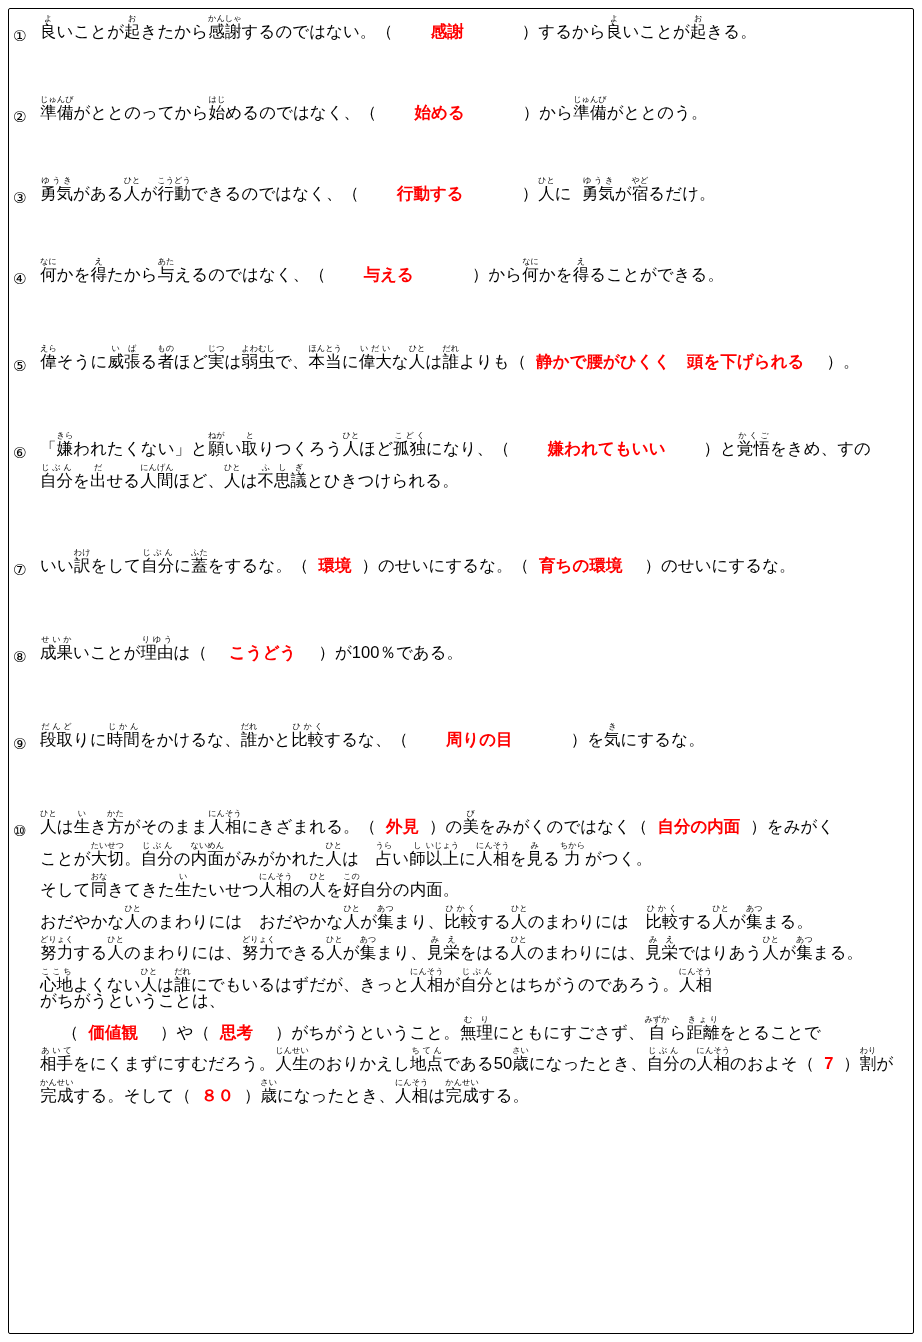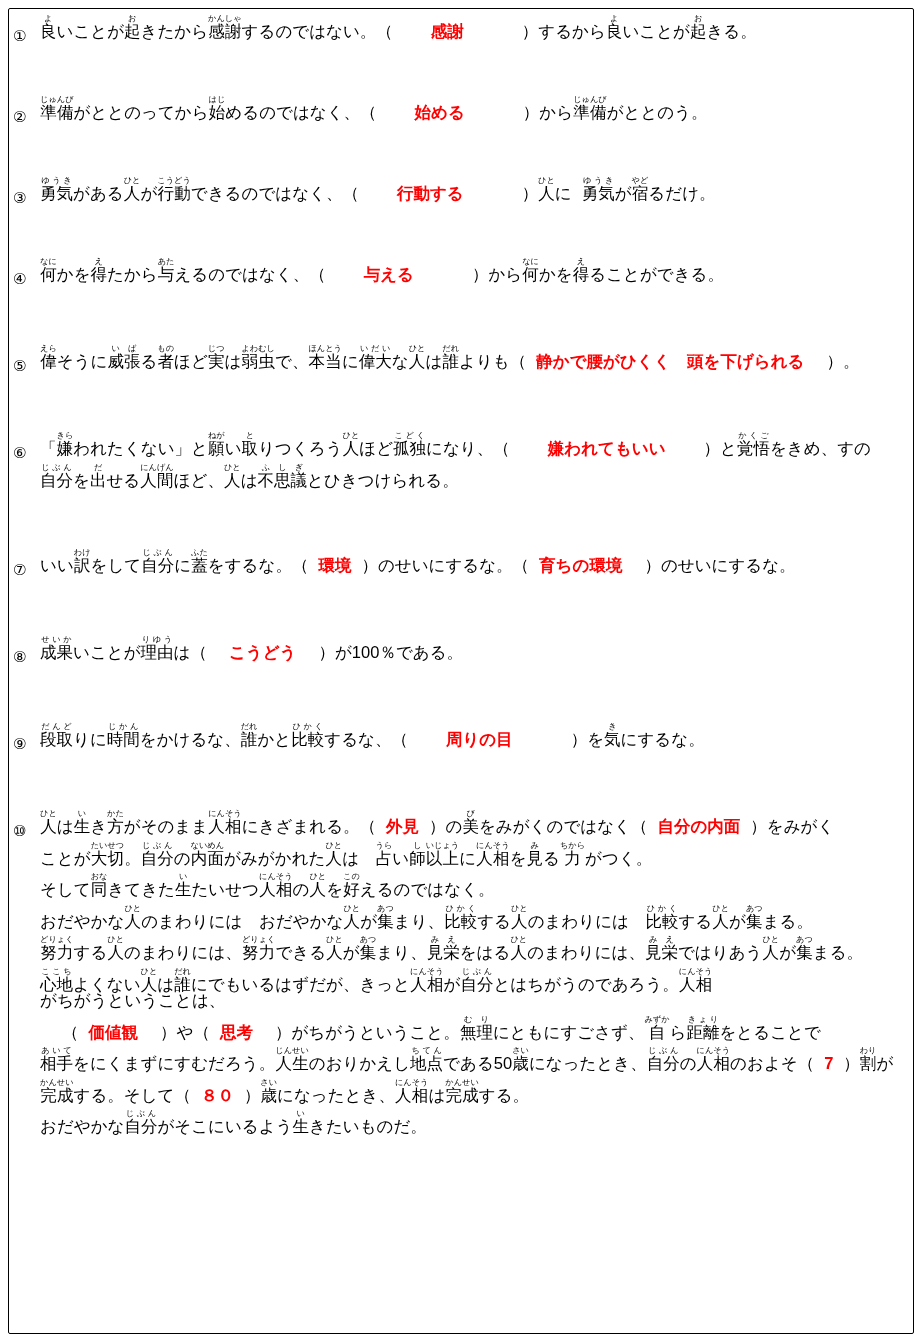--- a/index.html
+++ b/index.html
@@ -213,21 +213,21 @@
 
         <div class="line">
           <ruby><span>人</span><rt>ひと</rt></ruby><span class="plain">は</span><ruby><span>生</span><rt>い</rt></ruby><span class="plain">き</span><ruby><span>方</span><rt>かた</rt></ruby><span class="plain">がそのまま</span><ruby><span>人相</span><rt>にんそう</rt></ruby><span class="plain">にきざまれる。</span><span class="paren">（</span><span class="sp sp-s"></span><span class="ans">外見</span><span class="sp sp-s"></span><span class="paren">）</span><span class="plain">の</span><ruby><span>美</span><rt>び</rt></ruby><span class="plain">をみがくのではなく</span><span class="paren">（</span><span class="sp sp-s"></span><span class="ans">自分の内面</span><span class="sp sp-s"></span><span class="paren">）</span><span class="plain">をみがく</span>
         </div>
 
         <div class="line sub">
           <span class="plain">ことが</span><ruby><span>大切</span><rt>たいせつ</rt></ruby><span class="plain">。</span><ruby><span>自分</span><rt>じぶん</rt></ruby><span class="plain">の</span><ruby><span>内面</span><rt>ないめん</rt></ruby><span class="plain">がみがかれた</span><ruby><span>人</span><rt>ひと</rt></ruby><span class="plain">は　</span><ruby><span>占</span><rt>うら</rt></ruby><span class="plain">い</span><ruby><span>師</span><rt>し</rt></ruby><ruby><span>以上</span><rt>いじょう</rt></ruby><span class="plain">に</span><ruby><span>人相</span><rt>にんそう</rt></ruby><span class="plain">を</span><ruby><span>見</span><rt>み</rt></ruby><span class="plain">る</span><ruby><span>力</span><rt>ちから</rt></ruby><span class="plain">がつく。</span>
         </div>
 
         <div class="line sub">
-          <span class="plain">そして</span><ruby><span>同</span><rt>おな</rt></ruby><span class="plain">きてきた</span><ruby><span>生</span><rt>い</rt></ruby><span class="plain">たいせつ</span><ruby><span>人相</span><rt>にんそう</rt></ruby><span class="plain">の</span><ruby><span>人</span><rt>ひと</rt></ruby><span class="plain">を</span><ruby><span>好</span><rt>この</rt></ruby><span class="plain">えるのではなく。</span>
+          <span class="plain">そして</span><ruby><span>同</span><rt>おな</rt></ruby><span class="plain">きてきた</span><ruby><span>生</span><rt>い</rt></ruby><span class="plain">たいせつ</span><ruby><span>人相</span><rt>にんそう</rt></ruby><span class="plain">の</span><ruby><span>人</span><rt>ひと</rt></ruby><span class="plain">を</span><ruby><span>好</span><rt>この</rt></ruby><span class="plain">自分の内面。</span>
         </div>
 
         <div class="line sub">
           <span class="plain">おだやかな</span><ruby><span>人</span><rt>ひと</rt></ruby><span class="plain">のまわりには　おだやかな</span><ruby><span>人</span><rt>ひと</rt></ruby><span class="plain">が</span><ruby><span>集</span><rt>あつ</rt></ruby><span class="plain">まり、</span><ruby><span>比較</span><rt>ひかく</rt></ruby><span class="plain">する</span><ruby><span>人</span><rt>ひと</rt></ruby><span class="plain">のまわりには　</span><ruby><span>比較</span><rt>ひかく</rt></ruby><span class="plain">する</span><ruby><span>人</span><rt>ひと</rt></ruby><span class="plain">が</span><ruby><span>集</span><rt>あつ</rt></ruby><span class="plain">まる。</span>
         </div>
 
         <div class="line sub">
           <ruby><span>努力</span><rt>どりょく</rt></ruby><span class="plain">する</span><ruby><span>人</span><rt>ひと</rt></ruby><span class="plain">のまわりには、</span><ruby><span>努力</span><rt>どりょく</rt></ruby><span class="plain">できる</span><ruby><span>人</span><rt>ひと</rt></ruby><span class="plain">が</span><ruby><span>集</span><rt>あつ</rt></ruby><span class="plain">まり、</span><ruby><span>見栄</span><rt>みえ</rt></ruby><span class="plain">をはる</span><ruby><span>人</span><rt>ひと</rt></ruby><span class="plain">のまわりには、</span><ruby><span>見栄</span><rt>みえ</rt></ruby><span class="plain">ではりあう</span><ruby><span>人</span><rt>ひと</rt></ruby><span class="plain">が</span><ruby><span>集</span><rt>あつ</rt></ruby><span class="plain">まる。</span>
         </div>
 
@@ -240,21 +240,18 @@
         </div>
 
         <div class="line sub">
           <ruby><span>相手</span><rt>あいて</rt></ruby><span class="plain">をにくまずにすむだろう。</span><ruby><span>人生</span><rt>じんせい</rt></ruby><span class="plain">のおりかえし</span><ruby><span>地点</span><rt>ちてん</rt></ruby><span class="plain">である50</span><ruby><span>歳</span><rt>さい</rt></ruby><span class="plain">になったとき、</span><ruby><span>自分</span><rt>じぶん</rt></ruby><span class="plain">の</span><ruby><span>人相</span><rt>にんそう</rt></ruby><span class="plain">のおよそ</span><span class="paren">（</span><span class="sp sp-s"></span><span class="ans">7</span><span class="sp sp-s"></span><span class="paren">）</span><ruby><span>割</span><rt>わり</rt></ruby><span class="plain">が</span>
         </div>
 
         <div class="line sub">
           <ruby><span>完成</span><rt>かんせい</rt></ruby><span class="plain">する。そして</span><span class="paren">（</span><span class="sp sp-s"></span><span class="ans">８０</span><span class="sp sp-s"></span><span class="paren">）</span><ruby><span>歳</span><rt>さい</rt></ruby><span class="plain">になったとき、</span><ruby><span>人相</span><rt>にんそう</rt></ruby><span class="plain">は</span><ruby><span>完成</span><rt>かんせい</rt></ruby><span class="plain">する。</span>
         </div>
 
-        <div class="line sub">
-          <span class="plain">おだやかな</span><ruby><span>自分</span><rt>じぶん</rt></ruby><span class="plain">がそこにいるよう</span><ruby><span>生</span><rt>い</rt></ruby><span class="plain">きたいものだ。</span>
-        </div>
 
       </div>
     </div>
 
   </div>
 </div>
 
 </body></html>

